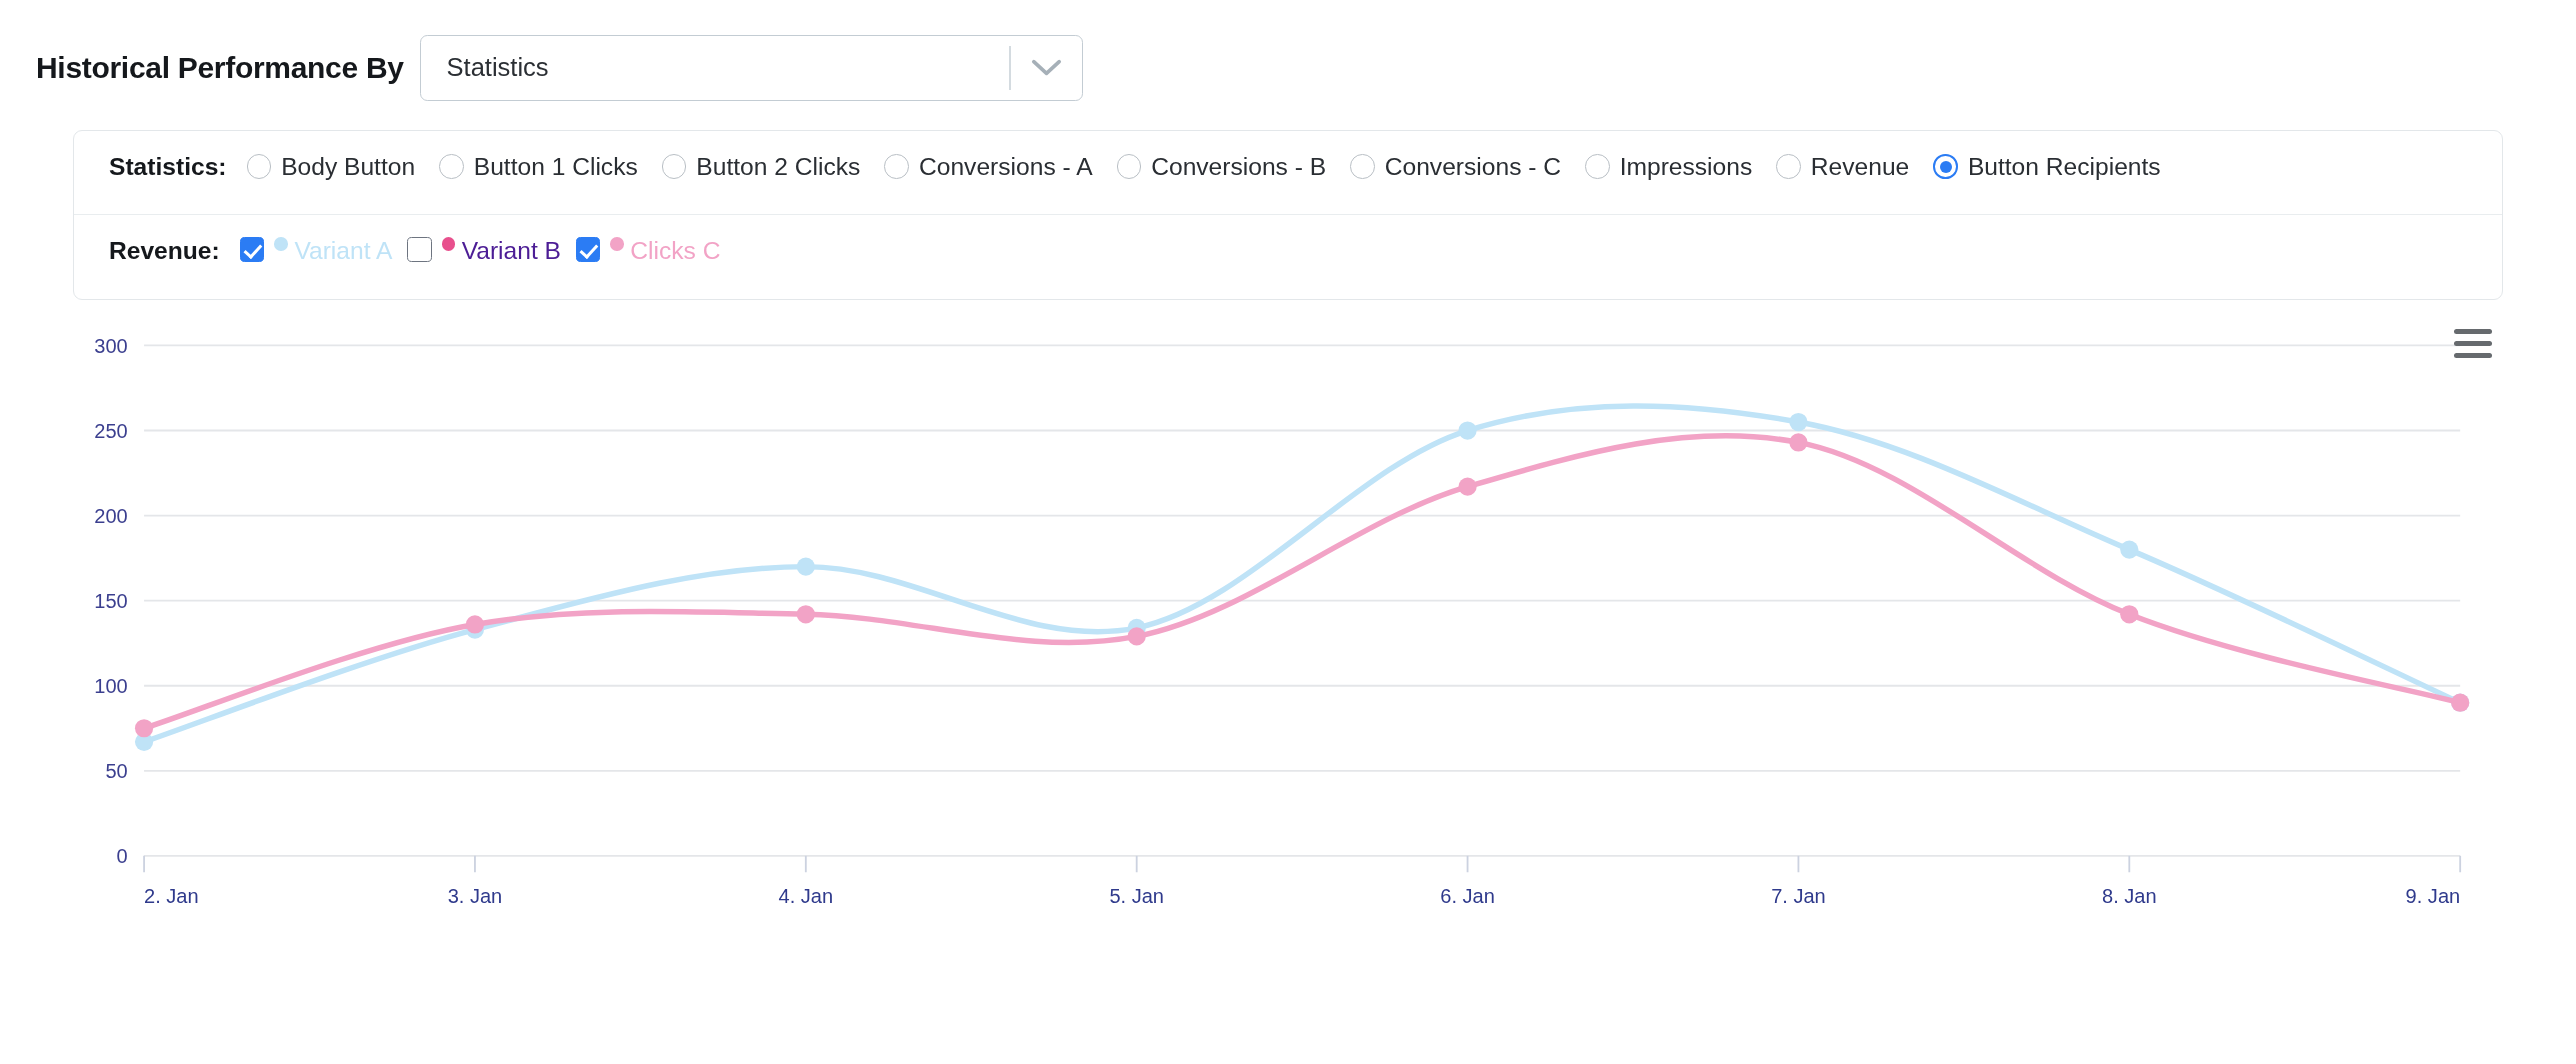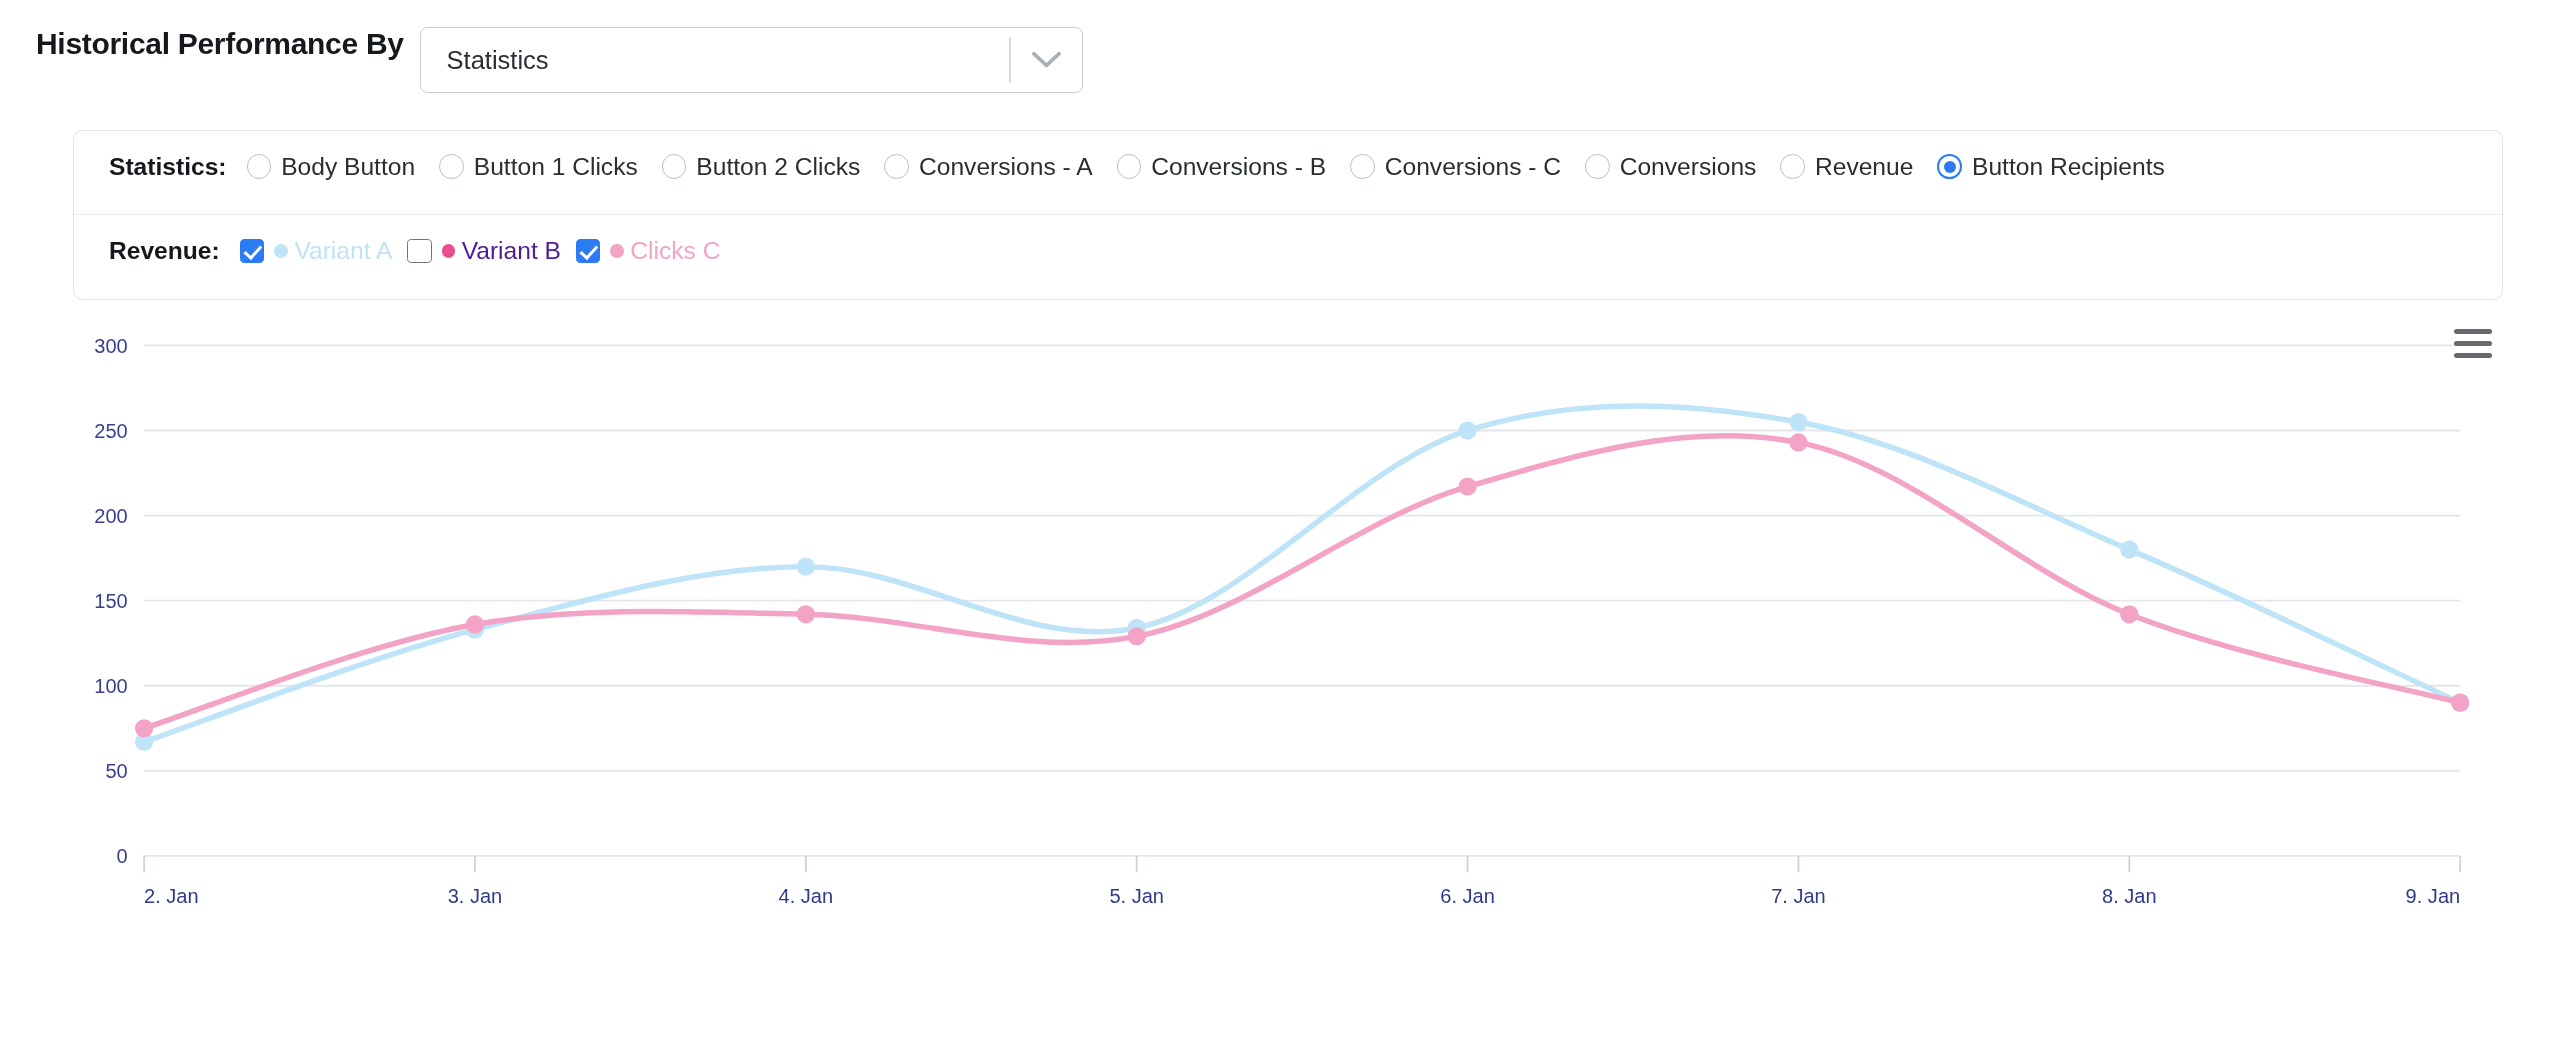--- a/index.html
+++ b/index.html
@@ -13,21 +13,21 @@
   }
   body {
     width: 2576px;
     height: 1064px;
     overflow: hidden;
   }
 
   
   .header-row {
     display: flex;
-    align-items: flex-start;
+    align-items: center;
     padding: 27px 2px 0 36px;
     height: 108px;
   }
   .page-title {
     font-size: 30px;
     font-weight: bold;
     letter-spacing: -0.3px;
     color: #15181c;
     white-space: nowrap;
     margin-right: 16.4px;
@@ -116,21 +116,21 @@
     border-radius: 50%;
     background: #2b7cf4;
   }
   .radio-label {
     font-size: 24.6px;
     color: #2a2e33;
   }
 
   .check-opt {
     display: flex;
-    align-items: center;
+    align-items: flex-start;
     margin-right: 14.6px;
     white-space: nowrap;
     cursor: pointer;
   }
   .check-box {
     width: 24.6px; height: 24.6px;
     border-radius: 4.6px;
     border: 1.8px solid #6d7480;
     background: #fff;
     margin-right: 10px;
@@ -235,21 +235,21 @@
         <div class="radio-opt">
           <span class="radio-box"></span>
           <span class="radio-label">Conversions - B</span>
         </div>
         <div class="radio-opt">
           <span class="radio-box"></span>
           <span class="radio-label">Conversions - C</span>
         </div>
         <div class="radio-opt">
           <span class="radio-box"></span>
-          <span class="radio-label">Conversions</span>
+          <span class="radio-label">Impressions</span>
         </div>
         <div class="radio-opt">
           <span class="radio-box"></span>
           <span class="radio-label">Revenue</span>
         </div>
         <div class="radio-opt">
           <span class="radio-box checked"></span>
           <span class="radio-label">Button Recipients</span>
         </div>
       </div>

